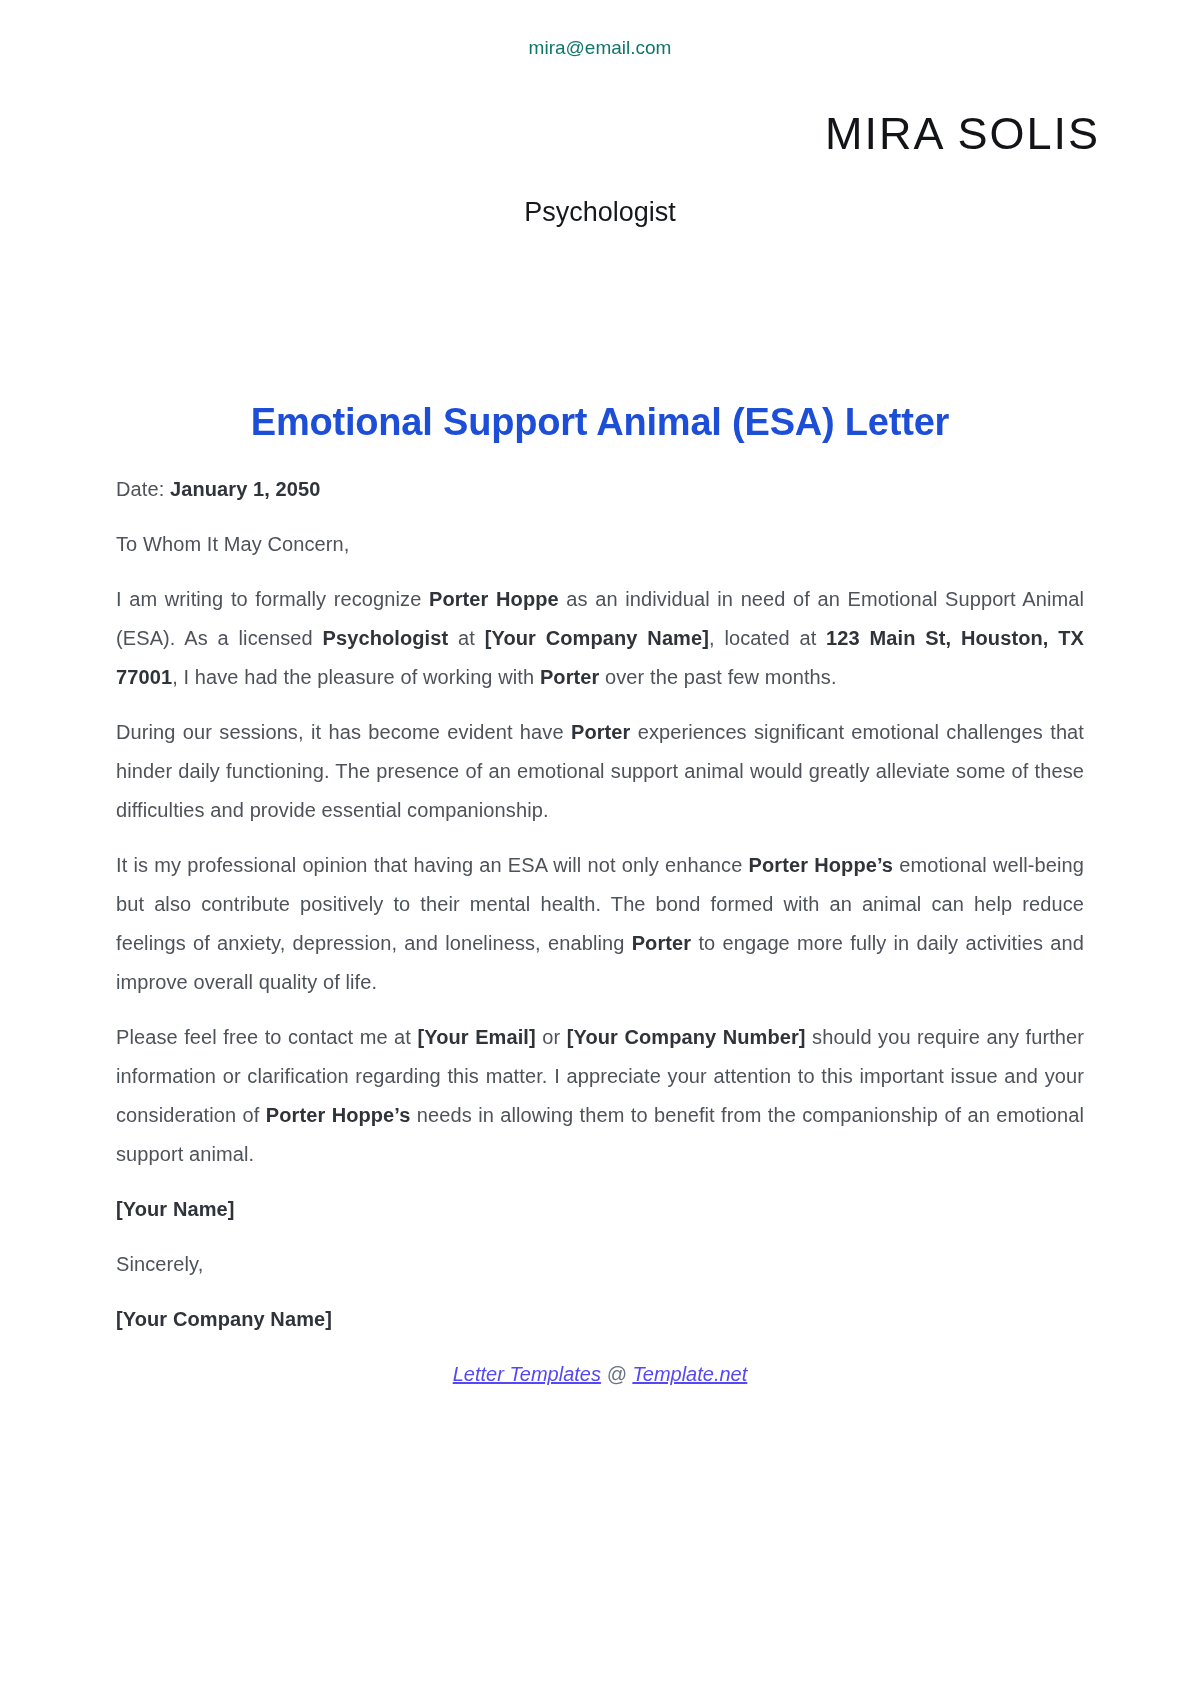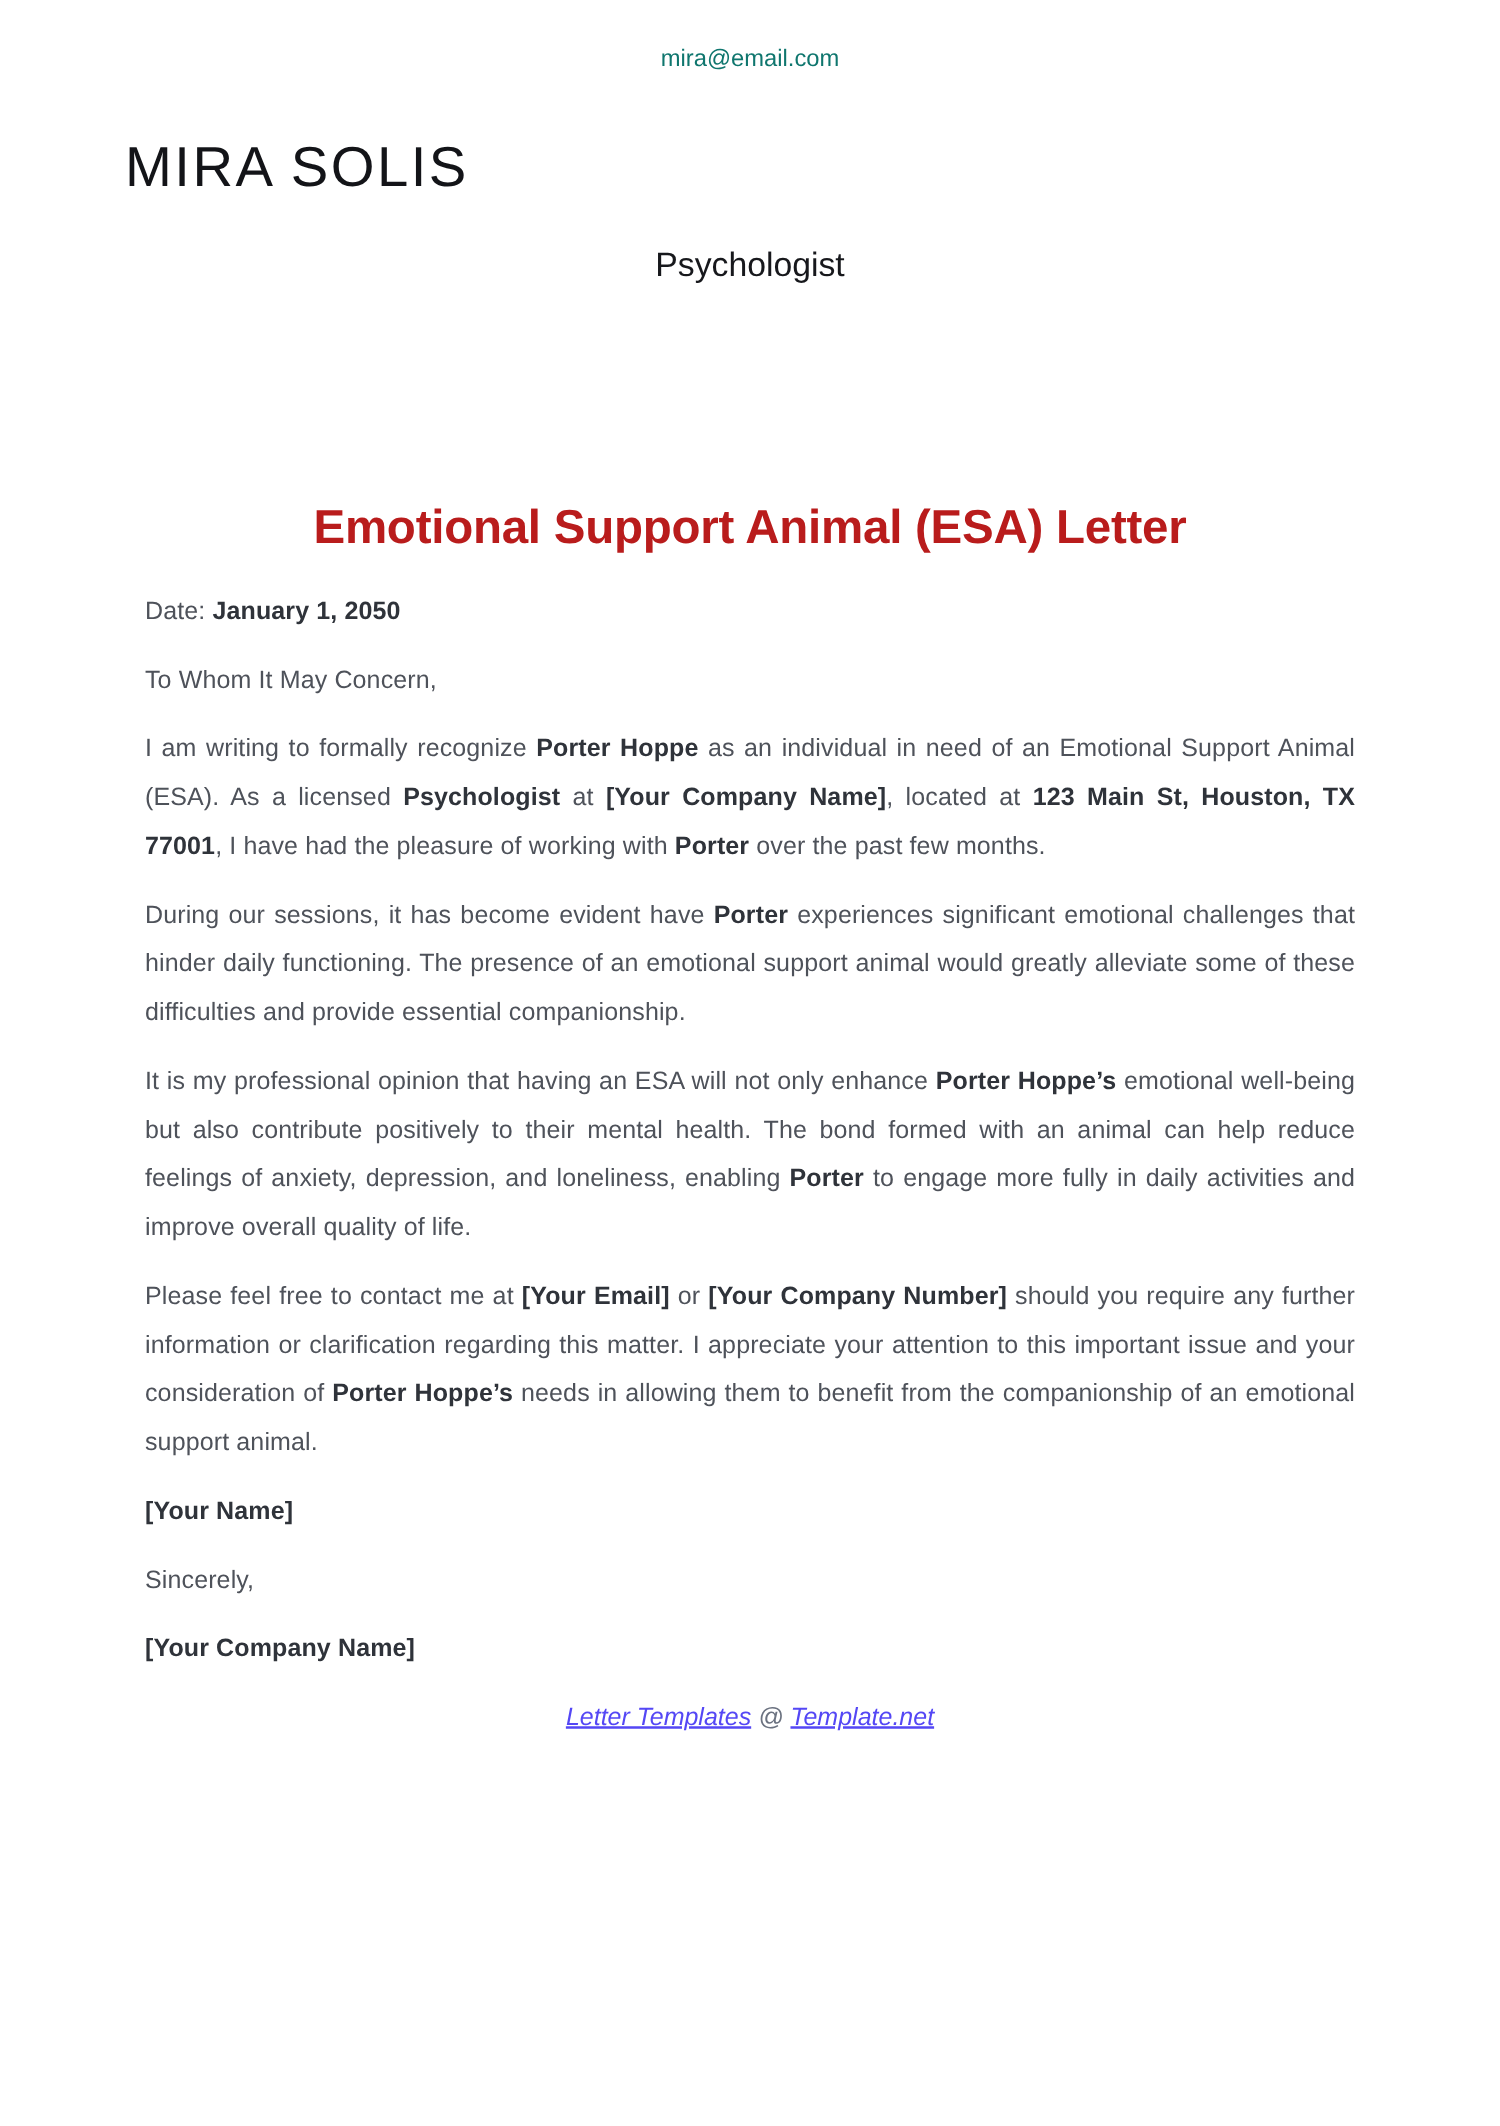--- a/index.html
+++ b/index.html
@@ -12,42 +12,42 @@
     padding: 36px 100px 0 100px;
     font-family: "Liberation Sans", "DejaVu Sans", sans-serif;
   }
   .contact-email {
     text-align: center;
     font-size: 19px;
     line-height: 23px;
     color: #0f766e;
   }
   .author-name {
-    text-align: left;
+    text-align: right;
     font-size: 45px;
     font-weight: 500;
     letter-spacing: 2px;
     line-height: 50px;
     color: #131418;
     margin: 50px 0 0 0;
   }
   .author-role {
     text-align: center;
     font-size: 27px;
     line-height: 31px;
     color: #17181c;
     margin-top: 38px;
   }
   .letter-title {
     text-align: center;
     font-size: 38px;
     font-weight: 700;
     letter-spacing: -0.2px;
     line-height: 44px;
-    color: #b91c1c;
+    color: #1d4ed8;
     margin: 172px 0 0 0;
   }
   .letter-body {
     margin-top: 26px;
     font-size: 20px;
     line-height: 39px;
     letter-spacing: 0.1px;
     color: #4e525a;
   }
   .letter-body p { margin: 16px; }

